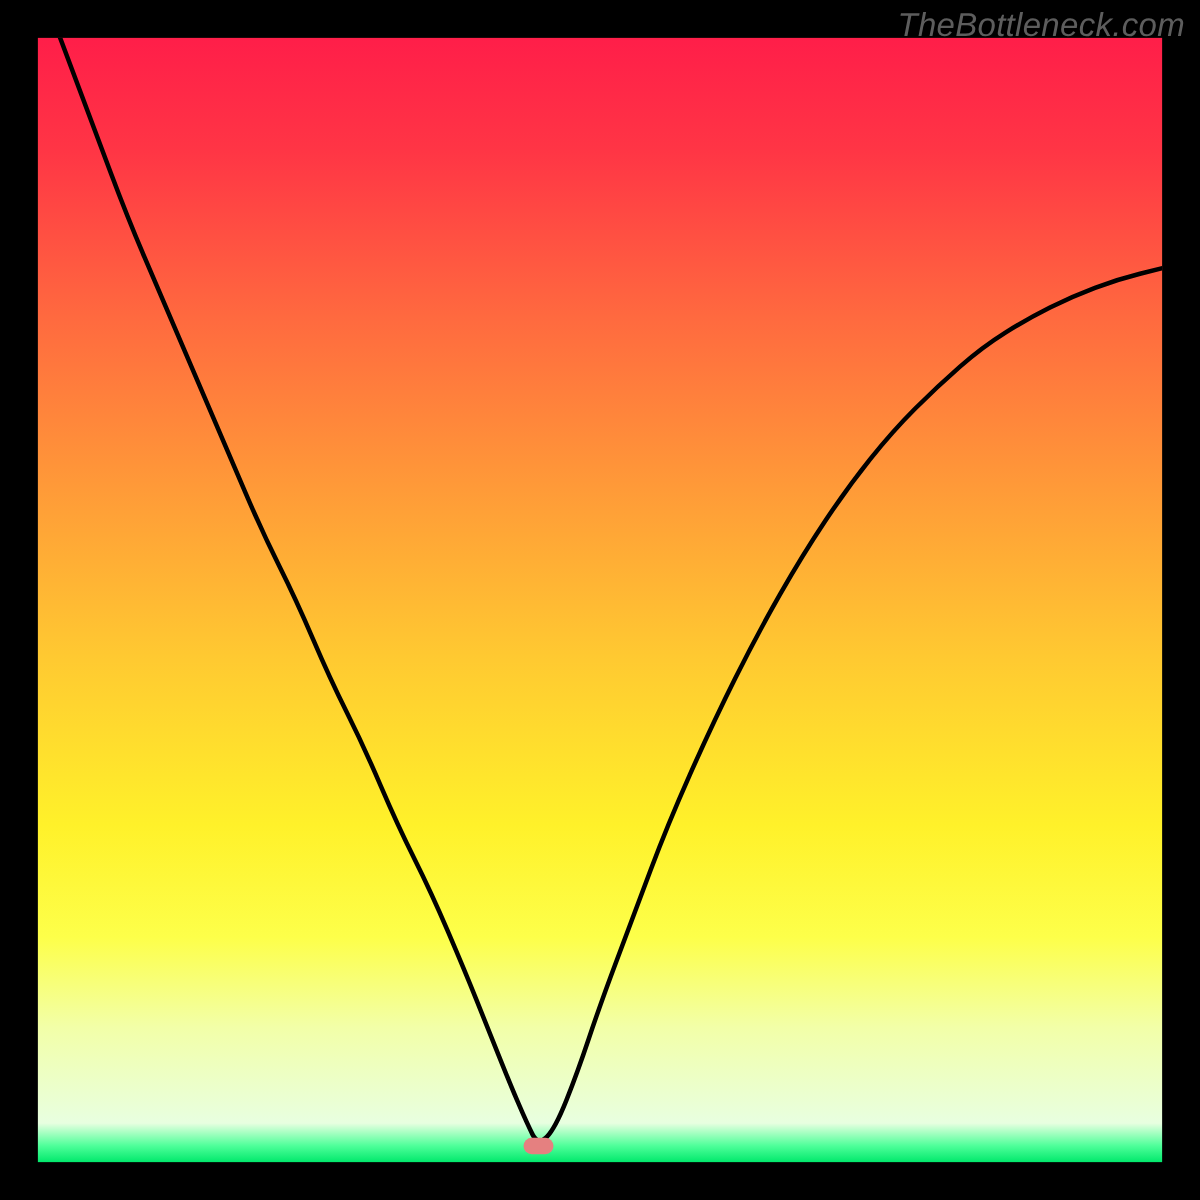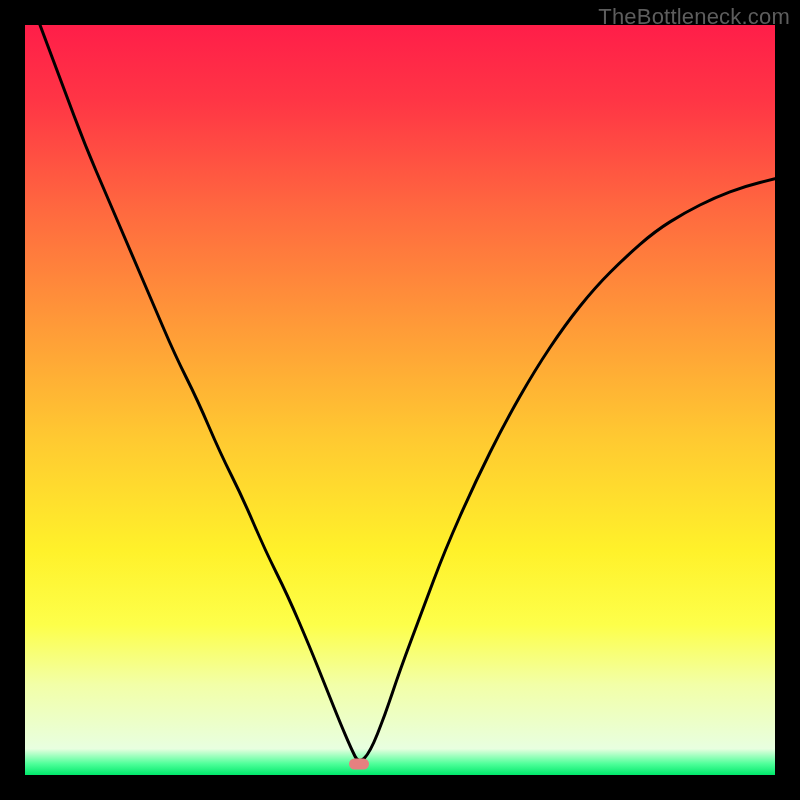--- a/index.html
+++ b/index.html
@@ -9,20 +9,21 @@
     height: 800px;
     background: #000;
     overflow: hidden;
     font-family: Arial, Helvetica, sans-serif;
   }
   .frame {
     position: relative;
     width: 800px;
     height: 800px;
     background: #000;
+    font-style: italic;
   }
   .watermark {
     position: absolute;
     top: 4px;
     right: 10px;
     color: #5d5d5d;
     font-size: 22px;
     font-weight: 500;
     letter-spacing: 0.2px;
     z-index: 10;

